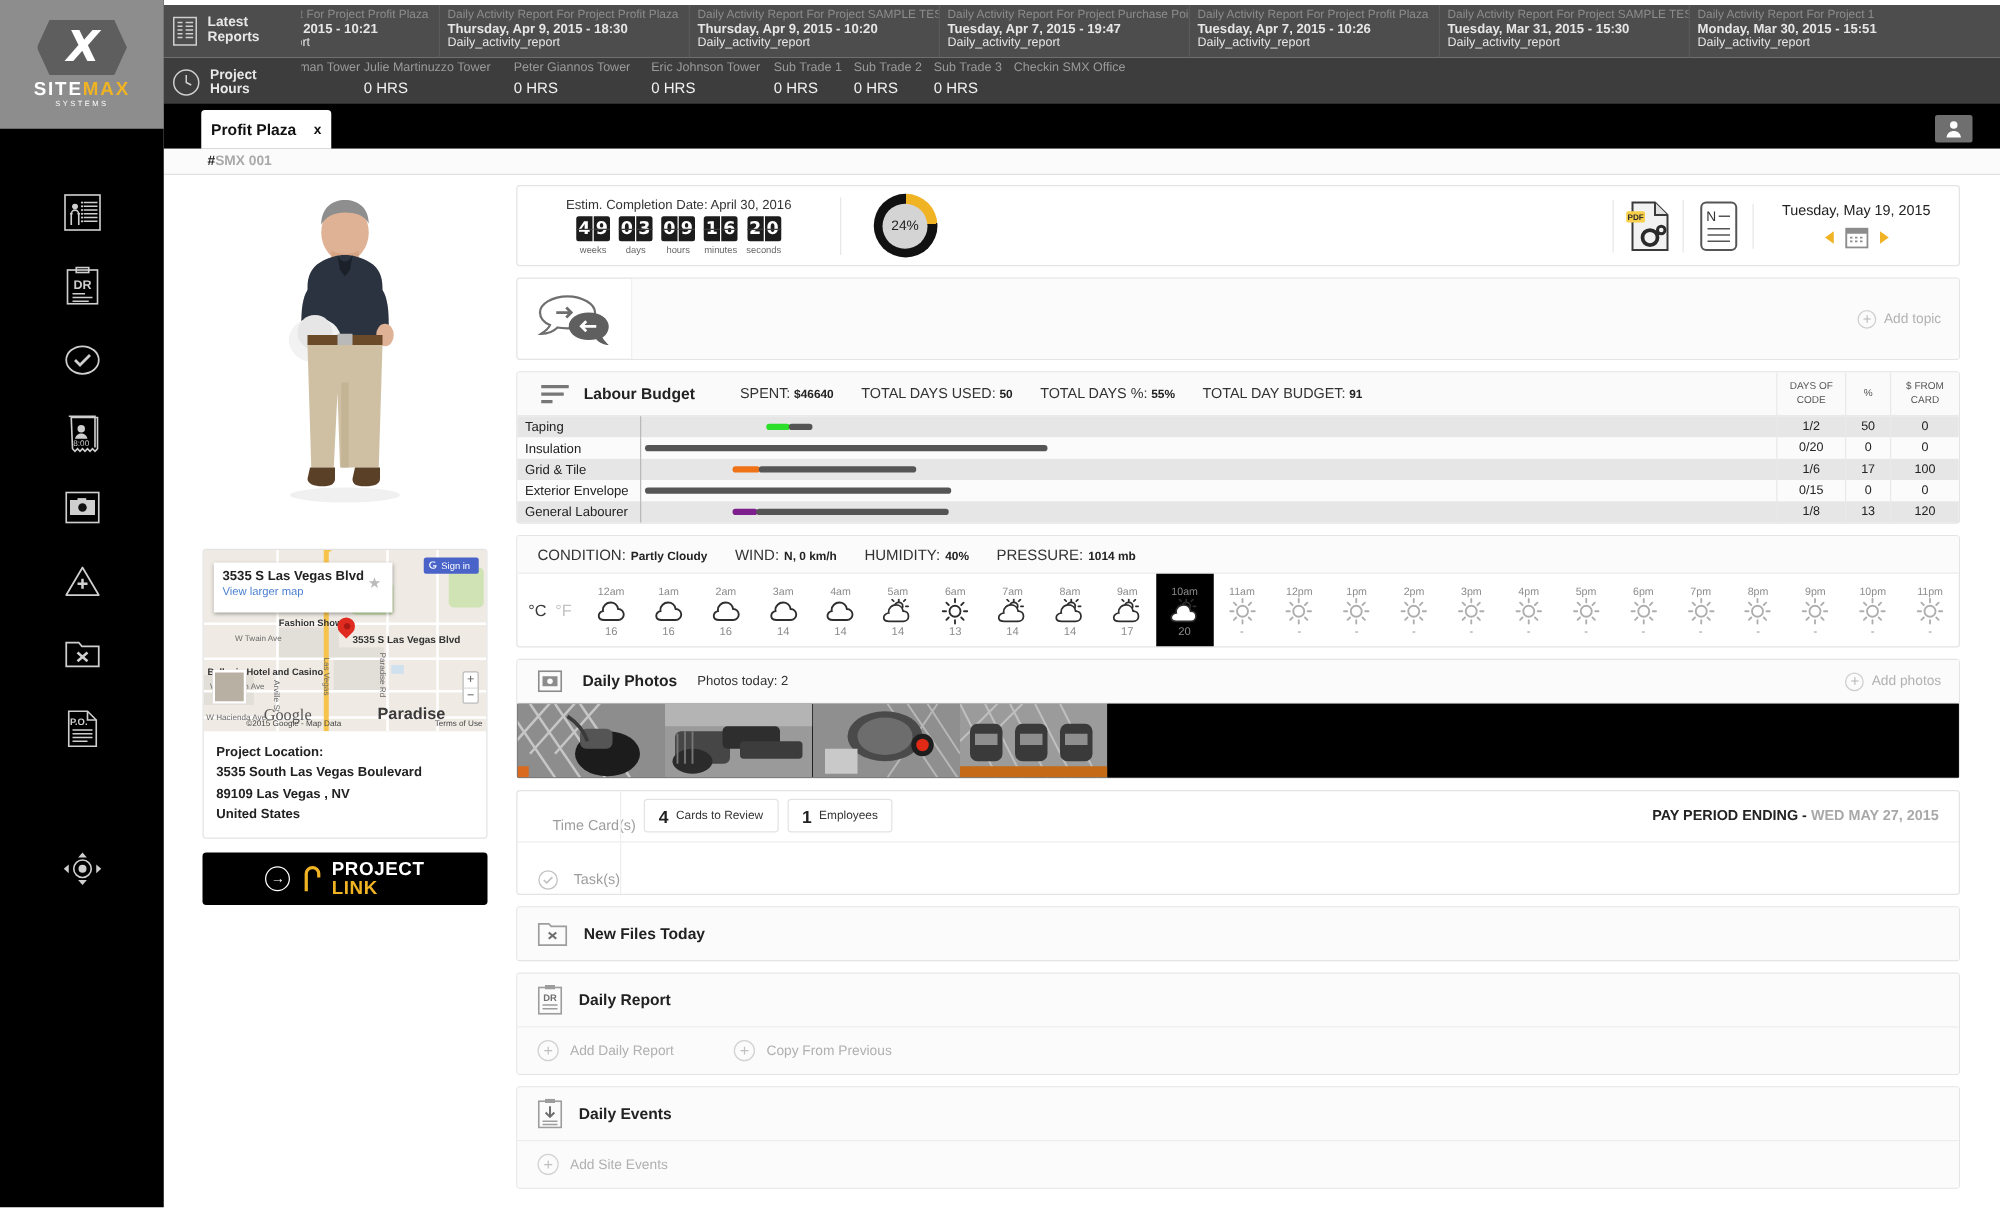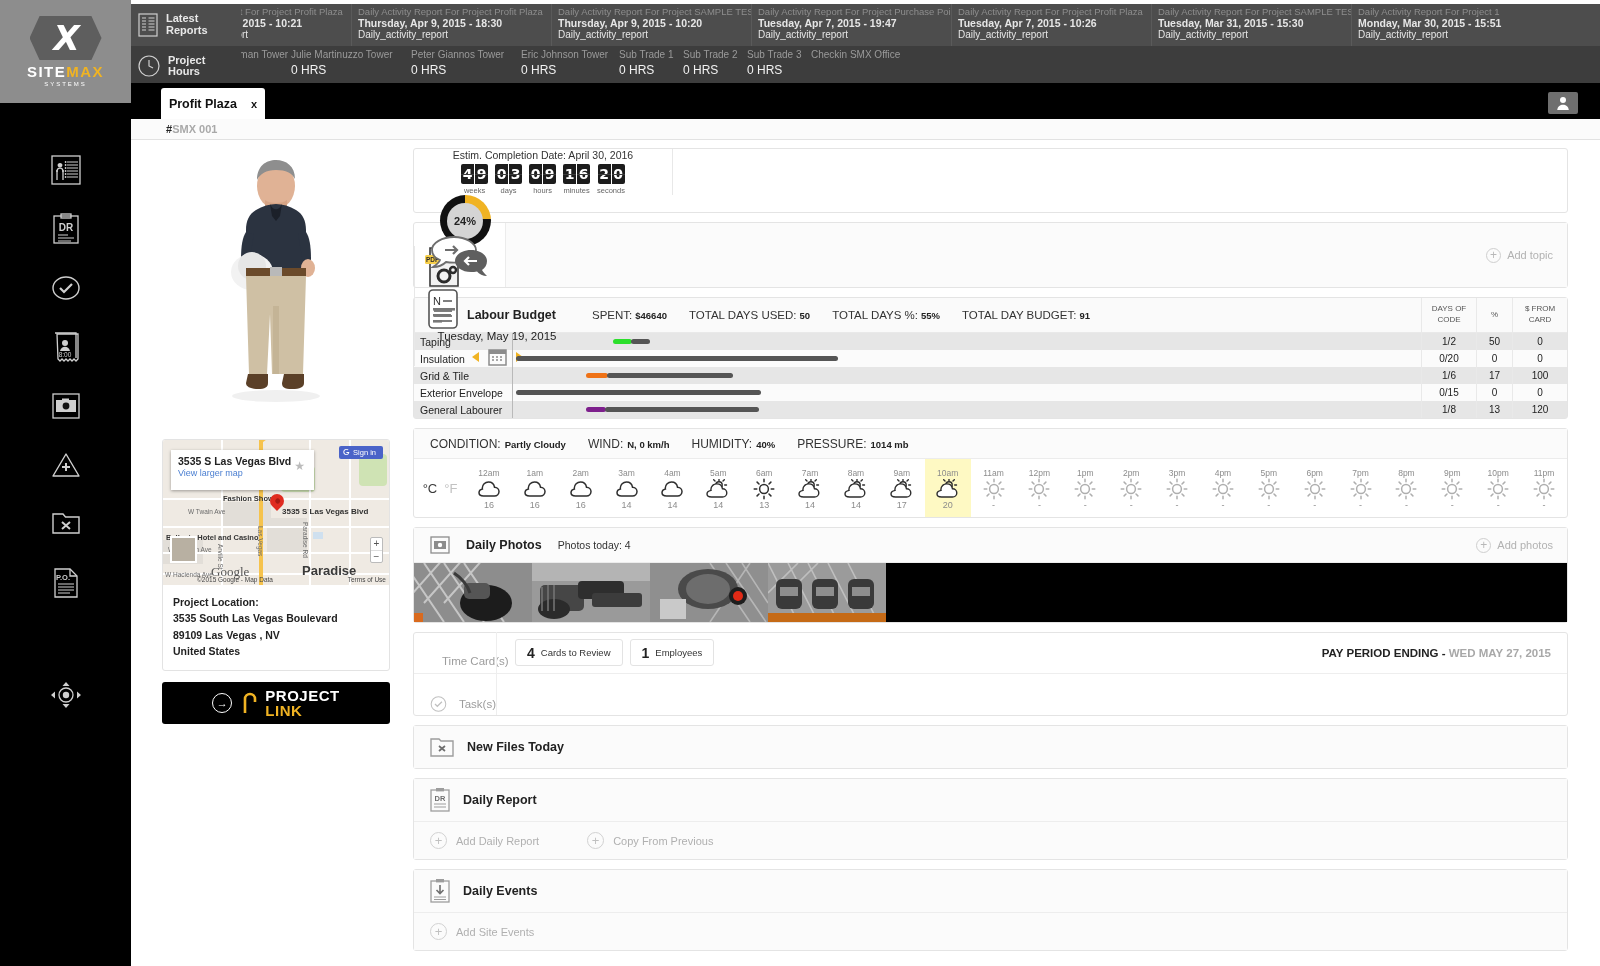--- a/index.html
+++ b/index.html
@@ -109,40 +109,40 @@
   .plink .circ { width:20px;height:20px;border:1.5px solid #fff;border-radius:50%;display:flex;
                  align-items:center;justify-content:center;color:#fff;font-size:11px;}
   .plink .w1 { color:#fff; font-size:15px; font-weight:bold; letter-spacing:.5px; line-height:1;}
   .plink .w2 { color:#f0b323; font-size:15px; font-weight:bold; letter-spacing:.5px; line-height:1;}
 
   
   .rcol { position:absolute; left:282px; top:8px; width:1155px; }
   .panel { border:1px solid #e4e4e4; border-radius:3px; background:#fff; margin-bottom:9px; }
 
   
-  .cdrow { display:flex; height:63px; align-items:flex-start;flex-direction:column; }
+  .cdrow { display:flex; height:63px; align-items:center; }
   .cdbox { width:259px; display:flex; flex-direction:column; align-items:center; justify-content:center;
            border-right:1px solid #e8e8e8;}
   .cdtitle { font-size:10.5px; color:#333; margin-bottom:3px;}
   .flips { display:flex; gap:7px; }
   .unit { display:flex; flex-direction:column; align-items:center;}
   .digits { display:flex; gap:1px;}
   .dg { width:13px; height:20px; background:#1c1c1c; color:#fff; font-size:14px; font-weight:bold;
         display:flex; align-items:center; justify-content:center; border-radius:2px; position:relative;
         font-family:"DejaVu Sans", sans-serif;}
   .dg:after{content:'';position:absolute;left:0;right:0;top:50%;height:1px;background:#3b3b3b;}
   .dg.l { border-radius:2px 0 0 2px;}
   .dg.r { border-radius:0 2px 2px 0;}
   .ulab { font-size:7.5px; color:#666; margin-top:2px;}
   .pctbox { width:102px; display:flex; align-items:center; justify-content:center;}
   .donut { width:51px;height:51px;border-radius:50%;
            background: conic-gradient(#f0b323 0deg 86deg, #111 86deg 360deg);
            display:flex;align-items:center;justify-content:center;}
   .donut-in { width:36px;height:36px;border-radius:50%;background:#d4d4d4;display:flex;
-              align-items:center;justify-content:center;font-size:11px;font-weight:bold;color:#222;}
+              align-items:center;justify-content:center;font-size:11px;font-weight:normal;color:#222;}
   .cdspacer { flex:1; }
   .icobtn { width:56px; display:flex; align-items:center; justify-content:center;
             border-left:1px solid #e8e8e8; }
   .datebox { width:165px; display:flex; flex-direction:column; align-items:center; justify-content:center;
              border-left:1px solid #e8e8e8; }
   .datebox .d { font-size:11.5px; color:#222; }
   .dnav { display:flex; align-items:center; gap:9px; margin-top:6px;}
   .tri-l { width:0;height:0;border-top:5px solid transparent;border-bottom:5px solid transparent;
            border-right:7px solid #f0b323; cursor:pointer;}
   .tri-r { width:0;height:0;border-top:5px solid transparent;border-bottom:5px solid transparent;
@@ -188,21 +188,21 @@
   .wx-head .k { font-size:12px; color:#333; }
   .wx-head .v { font-size:9.5px; font-weight:bold; color:#222; margin-left:4px;}
   .wx-body { display:flex; height:58px; }
   .wx-unit { width:52px; display:flex; align-items:center; justify-content:center; gap:7px;
              font-size:13px; color:#555;}
   .wx-unit .on { color:#3a3a3a; }
   .wx-unit .off { color:#c2c2c2; }
   .wx-hours { flex:1; display:flex; }
   .wx-h { flex:1; display:flex; flex-direction:column; align-items:center; justify-content:center;
           padding-top:2px;}
-  .wx-h.now { background:#fef9c3; }
+  .wx-h.now { background:#000000; }
   .wx-h .hr { font-size:8.5px; color:#8c8c8c; }
   .wx-h .ic { height:22px; display:flex; align-items:center; justify-content:center; }
   .wx-h .tp { font-size:9px; color:#8c8c8c; }
   .wx-h.dim .ic svg { opacity:.38; }
 
   
   .dp-head { display:flex; align-items:center; height:35px; padding-left:16px; gap:16px;
              background:#fbfbfb; border-bottom:1px solid #ececec;}
   .dp-head .t { font-size:12.5px; font-weight:bold; color:#222;}
   .dp-head .c { font-size:10.5px; color:#333; }
@@ -1009,21 +1009,21 @@
       </div>
 
       <div class="panel">
         <div class="dp-head">
           <svg width="20" height="18" viewBox="0 0 20 18">
             <rect x="1" y="1" width="18" height="16" fill="none" stroke="#8c8c8c" stroke-width="1.3"></rect>
             <rect x="4" y="5" width="12" height="8" fill="#8c8c8c"></rect>
             <circle cx="10" cy="9" r="2.2" fill="#fff"></circle>
           </svg>
           <span class="t">Daily Photos</span>
-          <span class="c">Photos today: 4</span>
+          <span class="c">Photos today: 2</span>
           <span class="sp"></span>
           <div class="addlink" style="padding-right:14px;">
             <span class="pluscirc">+</span>
             <span>Add photos</span>
           </div>
         </div>
         <div class="dp-strip">
           <div class="ph">
             <svg width="118" height="59" viewBox="0 0 118 59">
               <rect width="118" height="59" fill="#8d8d8d"></rect>

